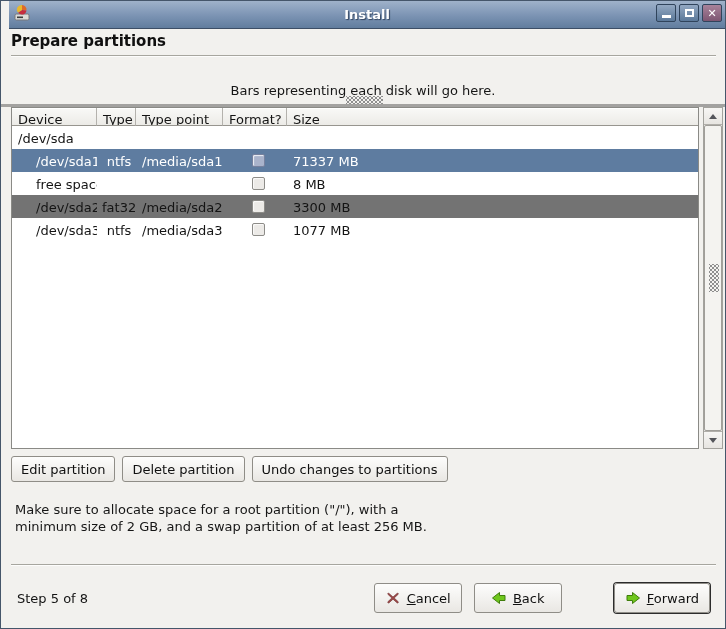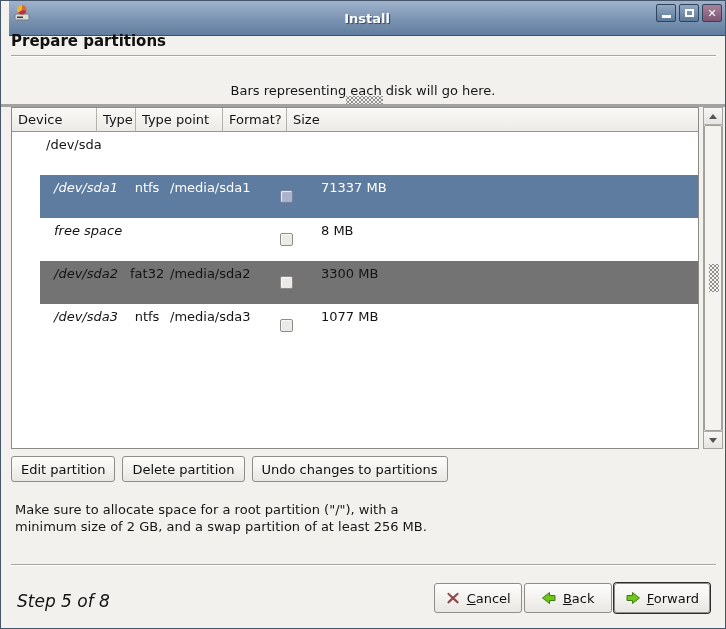--- a/index.html
+++ b/index.html
@@ -6,21 +6,21 @@
   html,body { background:#d4d0c8; }
   body { font-family:"DejaVu Sans","Liberation Sans",sans-serif; }
 
   .window{
     position:relative; width:726px; height:629px;
     border:1px solid #45566a; background:#f2f1ee; overflow:hidden;
   }
 
   
   .titlebar{
-    position:absolute; top:0; left:8px; right:0; height:35px;
+    position:absolute; top:0; left:8px; right:0; height:28px;
     background:linear-gradient(#9fb2ca 0%, #7b93b3 55%, #617d9e 100%);
     border-bottom:1px solid #3c4e66;
     display:flex; align-items:center;
   }
   .app-icon{ position:absolute; left:4px; top:3px; width:18px; height:18px; }
   .titlebar-title{
     position:absolute; left:0; right:0; text-align:center;
     color:#fff; font-weight:bold; font-size:13px;
     text-shadow:1px 1px 1px rgba(30,45,70,.75);
   }
@@ -51,37 +51,37 @@
     background-size:4px 4px; background-position:0 0, 2px 2px;
   }
   .paned-grip{ position:absolute; top:95px; left:345px; width:37px; height:8px; }
   .paned-line{ position:absolute; top:103px; left:0; right:0; height:3px; background:#a3a2a0; }
 
   
   .ptable{
     position:absolute; left:10px; top:106px; width:688px; height:342px;
     background:#fff; border:1px solid #8a8a86;
   }
-  .thead{ display:grid; grid-template-columns:85px 39px 87px 64px 1fr; height:24px; }
+  .thead{ display:grid; grid-template-columns:85px 39px 87px 64px 1fr; height:18px;text-decoration:underline; }
   .th{
     background:linear-gradient(#f9f9f7, #ecebe7);
     border-right:1px solid #b4b2ad; border-bottom:1px solid #97958f;
     font-size:13px; line-height:23px; padding-left:6px; color:#141414;
     box-shadow:inset 0 1px 0 #fff; cursor:default; overflow:hidden;
   }
   .th:last-child{ border-right:none; }
   .trow{
     display:grid; grid-template-columns:85px 39px 87px 64px 1fr;
-    height:43px; font-size:13px; line-height:25px; color:#141414; cursor:default;margin-left:28px;
+    height:23px; font-size:13px; line-height:25px; color:#141414; cursor:default;
   }
   .trow.alt{ background:#737373; }
   .trow.selected{ background:#5e7ca0; color:#fff; }
   .cell{ overflow:hidden; white-space:nowrap; }
   .cell-device{ padding-left:6px; }
-  .trow.child .cell-device{ padding-left:14px;font-style:italic; }
+  .trow.child .cell-device{ padding-left:24px; }
   .cell-type{ padding-left:5px;text-align:center; }
   .cell-mount{ padding-left:6px; }
   .cell-size{ padding-left:6px; }
   .cell-format{ display:flex; align-items:center; padding-left:29px; }
   .checkbox{
     width:13px; height:13px; border:1px solid #8d8c88; border-radius:2px;
     background:#eceae7; box-shadow:inset 1px 1px 1px rgba(255,255,255,.8);
   }
   .trow.selected .checkbox{ background:#a9b3cb; border-color:#76819e; }
 
@@ -109,24 +109,24 @@
     display:inline-flex; align-items:center; justify-content:center;
     background:linear-gradient(#fdfdfc,#e9e7e3);
     border:1px solid #8f8d87; border-radius:3px;
     font-size:13px; color:#101010; cursor:default;
   }
   .part-buttons{ position:absolute; left:10px; top:455px; display:flex; gap:7px;align-items:center; }
   .part-buttons .btn{ height:26px; padding:0 9px; }
 
   .hint{ position:absolute; left:14px; top:500px; font-size:13px; line-height:17px; color:#161616; white-space:pre-line; }
 
-  .step-label{ position:absolute; left:16px; top:590px; font-size:17px; color:#141414;font-style:italic; }
-  .nav-buttons{ position:absolute; right:15px; top:582px; display:flex; gap:2px; }
+  .step-label{ position:absolute; left:16px; top:590px; font-size:13px; color:#141414; }
+  .nav-buttons{ position:absolute; right:15px; top:582px; display:flex; gap:12px; }
   .nav-btn{ height:30px; min-width:88px; padding:0 10px; gap:6px; }
-  .nav-btn.focused{ box-shadow:0 0 0 1px #2c2c2c; }
+  .nav-btn.focused{ box-shadow:0 0 0 1px #2c2c2c;margin-left:40px; }
   .u{ text-decoration:underline; }
   .nav-icon{ width:16px; height:16px; flex:0 0 auto; }
 </style>
 </head>
 <body>
 
 <div class="window">
 
   <div class="titlebar">
     <svg class="app-icon" viewBox="0 0 18 18">

